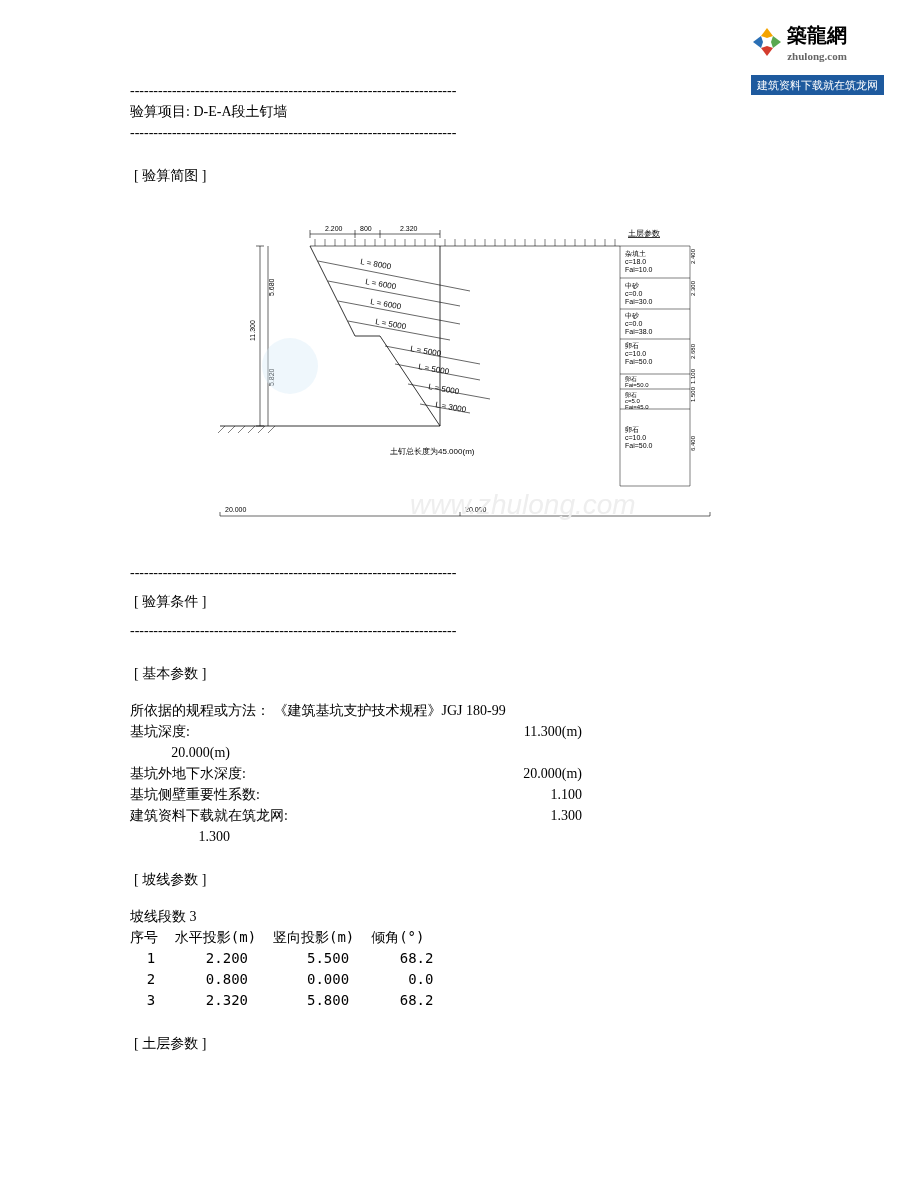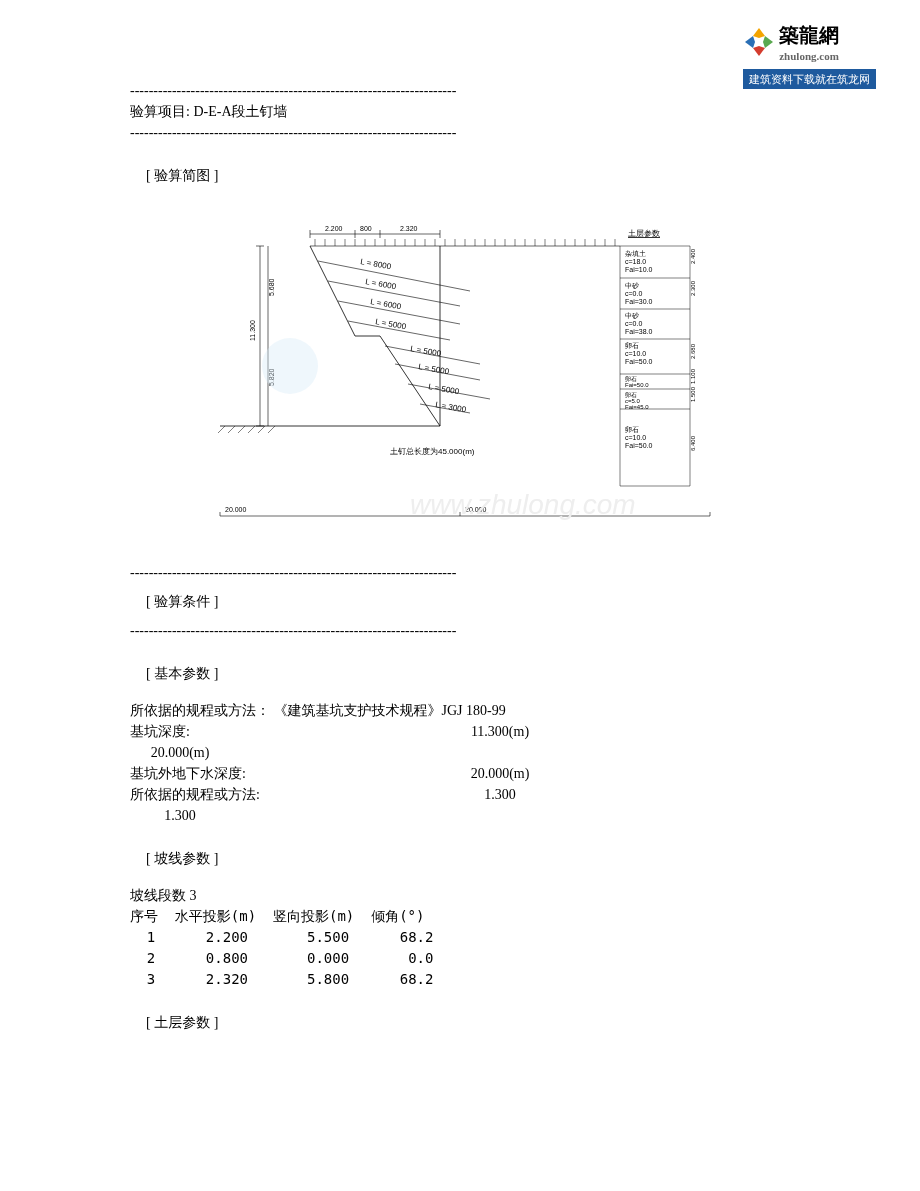--- a/index.html
+++ b/index.html
@@ -8,21 +8,21 @@
     line-height: 1.5;
     margin: 0;
     padding: 20px 130px;
     background: #fff;
     color: #000;
     width: 660px;
   }
   .logo-container {
     position: absolute;
     top: 20px;
-    right: 44px;
+    right: 36px;
     text-align: center;
   }
   .logo-top {
     display: flex;
     align-items: center;
     gap: 4px;
   }
   .logo-icon {
     width: 32px;
     height: 32px;
@@ -36,40 +36,41 @@
     font-size: 11px;
     color: #666;
     margin-top: -2px;
     font-weight: bold;
   }
   .logo-banner {
     background: #1e5a9e;
     color: #fff;
     font-size: 11px;
     padding: 2px 6px;
-    margin-top: 4px;
+    margin-top: 10px;
     text-align: center;
   }
   .dash-line {
     letter-spacing: 0;
     overflow: hidden;
     white-space: nowrap;
     width: 100%;
   }
   .section-title {
-    margin: 8px 16px;
+    margin: 8px 4px;
   }
   .param-row {
     display: flex;
+    gap: 32px;
   }
   .param-label {
     width: 320px;
   }
   .param-value {
-    text-align: center;
+    text-align: right;
     width: 100px;
   }
   .slope-table {
     font-family: "SimSun", monospace;
     white-space: pre;
   }
   .diagram-container {
     margin: 20px 0;
     text-align: center;
   }
@@ -296,21 +297,25 @@
       <div class="param-value">11.300(m)</div>
     </div>
     <div class="param-row">
       <div class="param-value">20.000(m)</div>
     </div>
     <div class="param-row">
       <div class="param-label">基坑外地下水深度:</div>
       <div class="param-value">20.000(m)</div>
     </div>
     <div class="param-row">
-      <div class="param-label">所依据的规程或方法:</div>
+      <div class="param-label">基坑侧壁重要性系数:</div>
+      <div class="param-value">1.100</div>
+    </div>
+    <div class="param-row">
+      <div class="param-label">建筑资料下载就在筑龙网:</div>
       <div class="param-value">1.300</div>
     </div>
     <div class="param-row">
       <div class="param-value">1.300</div>
     </div>
   </div>
 
 <div style="height:14px"></div>
 <div class="section-title">[ 坡线参数 ]</div>
 <div style="height:8px"></div>

